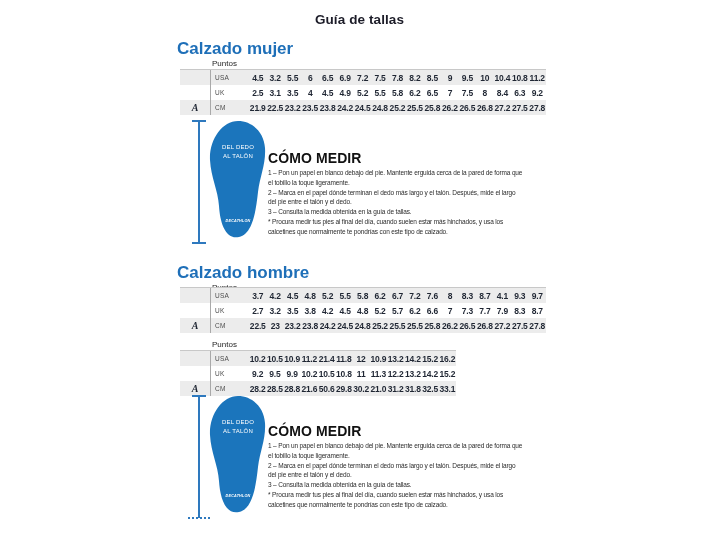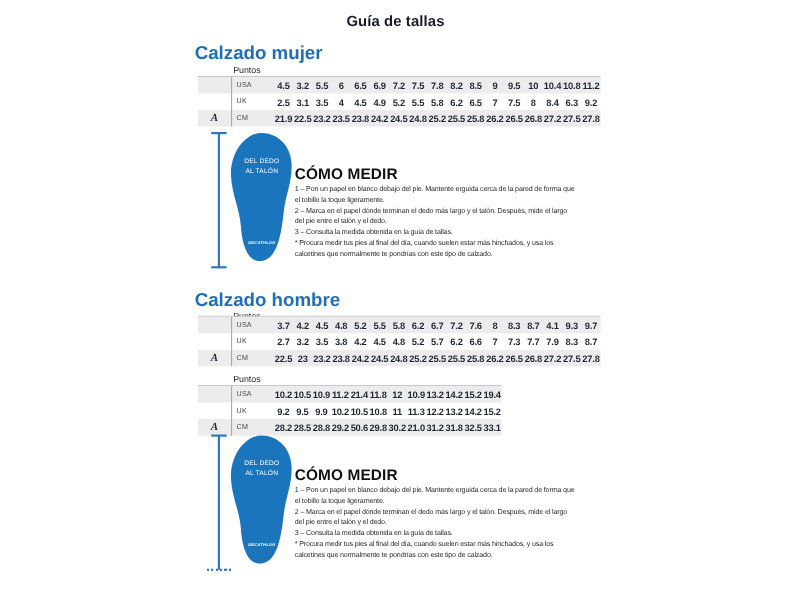--- a/index.html
+++ b/index.html
@@ -243,21 +243,21 @@
         <div class="t-cell">10.5</div>
         <div class="t-cell">10.9</div>
         <div class="t-cell">11.2</div>
         <div class="t-cell">21.4</div>
         <div class="t-cell">11.8</div>
         <div class="t-cell">12</div>
         <div class="t-cell">10.9</div>
         <div class="t-cell">13.2</div>
         <div class="t-cell">14.2</div>
         <div class="t-cell">15.2</div>
-        <div class="t-cell">19.4</div>
+        <div class="t-cell">16.2</div>
       </div>
       <div class="t-row">
         <div class="t-corner"></div>
         <div class="t-label">UK</div>
         <div class="t-cell">9.2</div>
         <div class="t-cell">9.5</div>
         <div class="t-cell">9.9</div>
         <div class="t-cell">10.2</div>
         <div class="t-cell">10.5</div>
         <div class="t-cell">10.8</div>
@@ -267,21 +267,21 @@
         <div class="t-cell">13.2</div>
         <div class="t-cell">14.2</div>
         <div class="t-cell">15.2</div>
       </div>
       <div class="t-row gray">
         <div class="t-corner">A</div>
         <div class="t-label">CM</div>
         <div class="t-cell">28.2</div>
         <div class="t-cell">28.5</div>
         <div class="t-cell">28.8</div>
-        <div class="t-cell">29.2</div>
+        <div class="t-cell">21.6</div>
         <div class="t-cell">50.6</div>
         <div class="t-cell">29.8</div>
         <div class="t-cell">30.2</div>
         <div class="t-cell">21.0</div>
         <div class="t-cell">31.2</div>
         <div class="t-cell">31.8</div>
         <div class="t-cell">32.5</div>
         <div class="t-cell">33.1</div>
       </div>
     </div>

